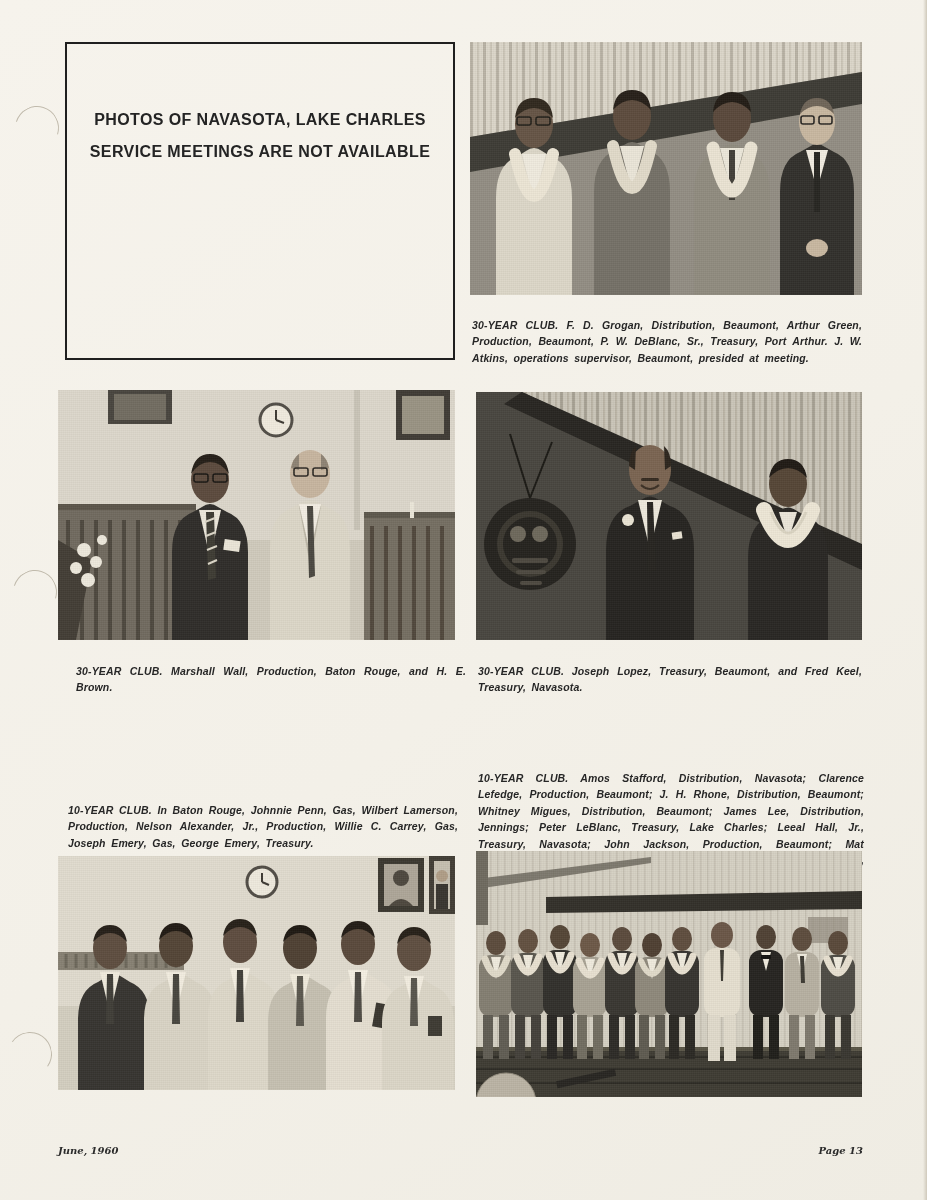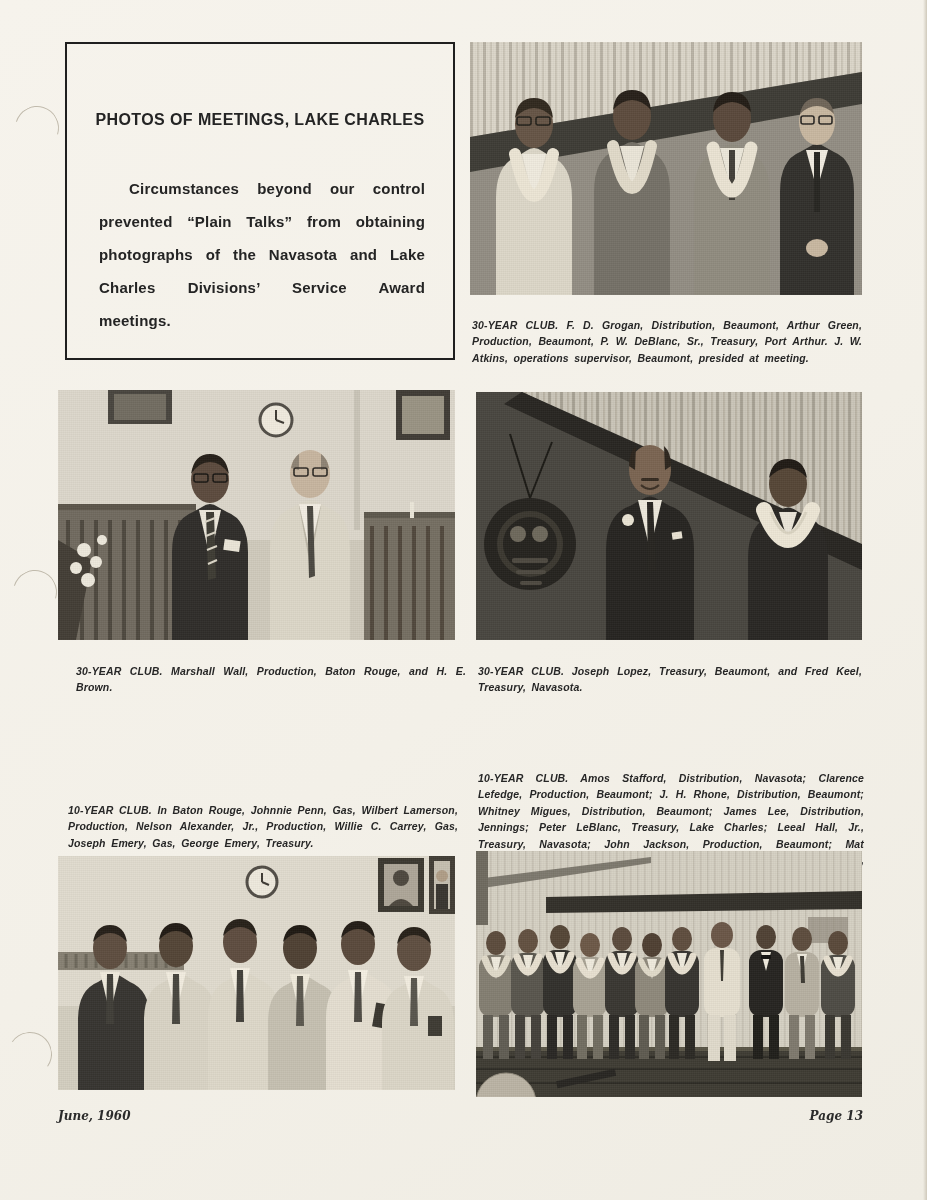--- a/index.html
+++ b/index.html
@@ -35,38 +35,38 @@
   .c1{left:472px;top:306px;width:390px;}
   .p2{left:58px;top:390px;width:397px;height:250px;}
   .c2{left:76px;top:652px;width:390px;}
   .p3{left:476px;top:392px;width:386px;height:248px;}
   .c3{left:478px;top:652px;width:384px;}
   .c4{left:60px;top:791px;width:390px;margin-left:8px;}
   .p4{left:58px;top:856px;width:397px;height:234px;}
   .c5{left:478px;top:759px;width:386px;}
   .p5{left:476px;top:851px;width:386px;height:246px;}
   
-  .footer-left,.footer-right{position:absolute;top:1109px;
-    font-family:"DejaVu Serif",serif;font-style:italic;font-weight:bold;font-size:12px;color:#2b2b2b;}
+  .footer-left,.footer-right{position:absolute;top:1145px;
+    font-family:"DejaVu Serif",serif;font-style:italic;font-weight:bold;font-size:10px;color:#2b2b2b;}
   .footer-left{left:58px;}
   .footer-right{right:64px;}
 </style>
 </head>
 <body>
 
 <div class="page-edge"></div>
 <div class="punch" style="left:15px;top:106px;"></div>
 <div class="punch" style="left:13px;top:570px;"></div>
 <div class="punch" style="left:8px;top:1032px;transform:rotate(-10deg);"></div>
 
 <section class="notice-box">
   <div class="notice-heading">
-    <div>PHOTOS OF MEETINGS, LAKE CHARLES</div>
+    <div>PHOTOS OF NAVASOTA, LAKE CHARLES</div>
+    <div>SERVICE MEETINGS ARE NOT AVAILABLE</div>
   </div>
-  <p class="notice-body">Circumstances beyond our control prevented “Plain Talks” from obtaining photographs of the Navasota and Lake Charles Divisions’ Service Award meetings.</p>
 </section>
 
 <figure class="photo p1" style="margin:0">
 <svg viewBox="0 0 392 253">
   <defs>
     <pattern id="pl1" width="13" height="13" patternUnits="userSpaceOnUse">
       <rect width="13" height="13" fill="#d8d4c9"></rect>
           <rect width="3" height="13" fill="#b5b0a3"></rect>
           <rect x="7" width="2" height="13" fill="#c8c3b6"></rect>
     </pattern>

